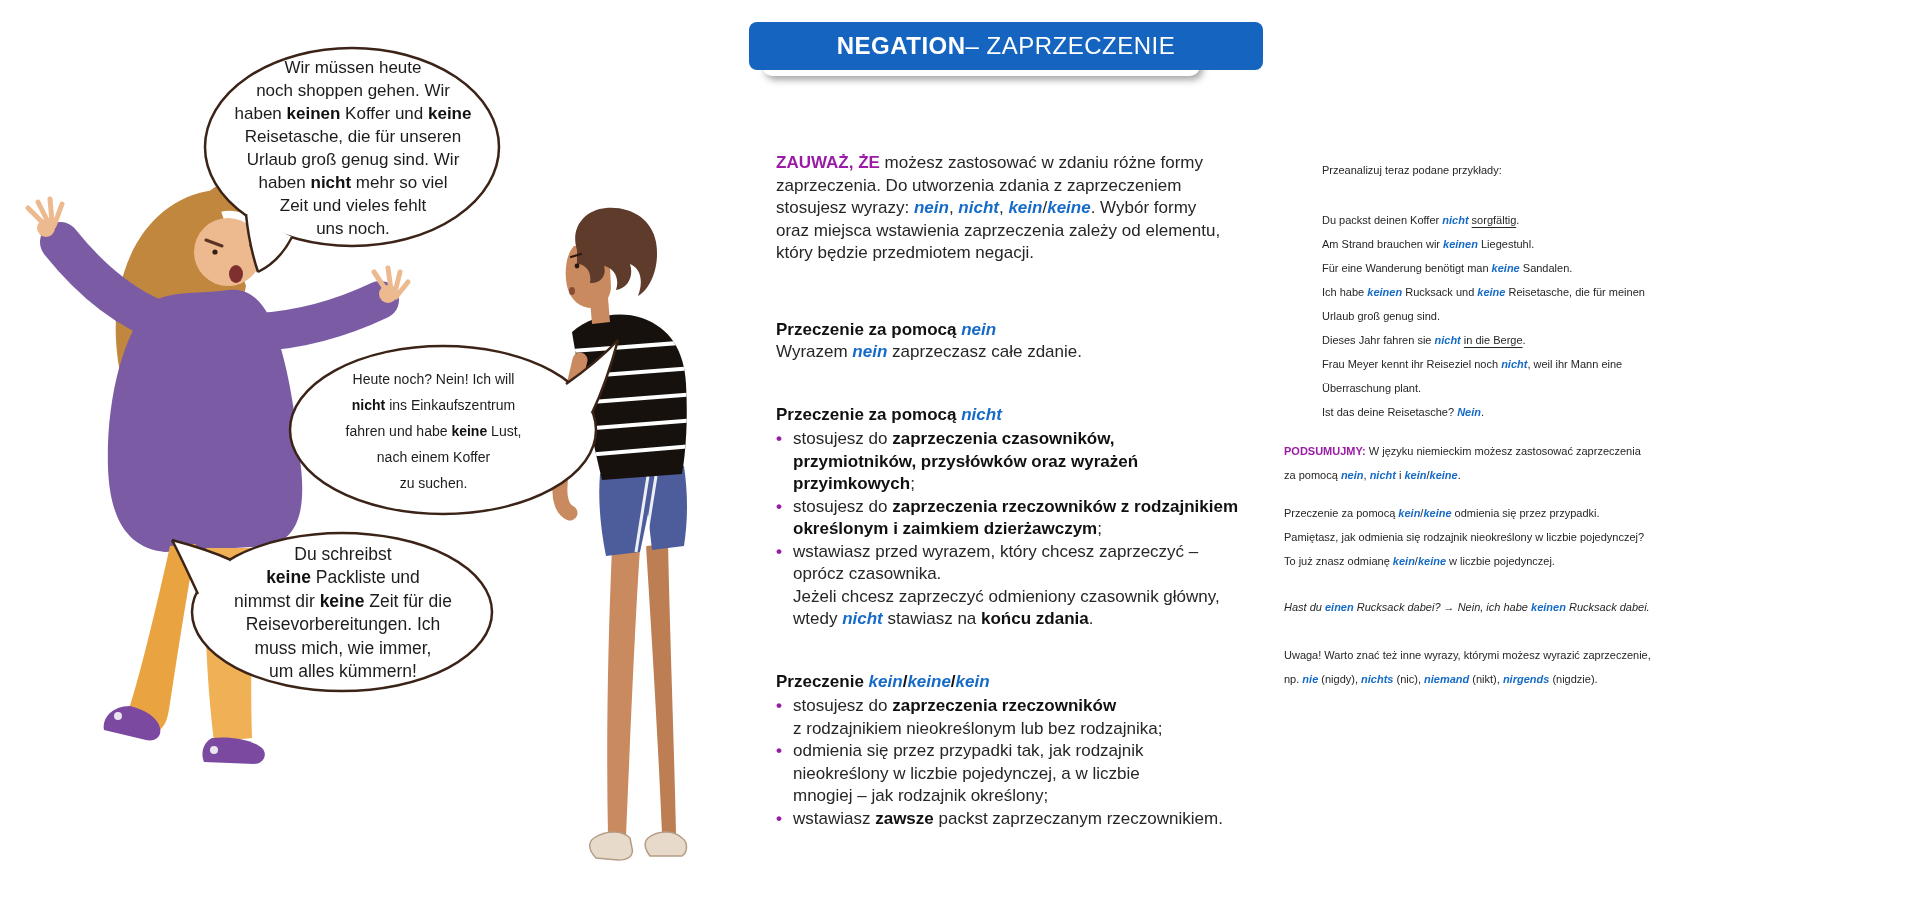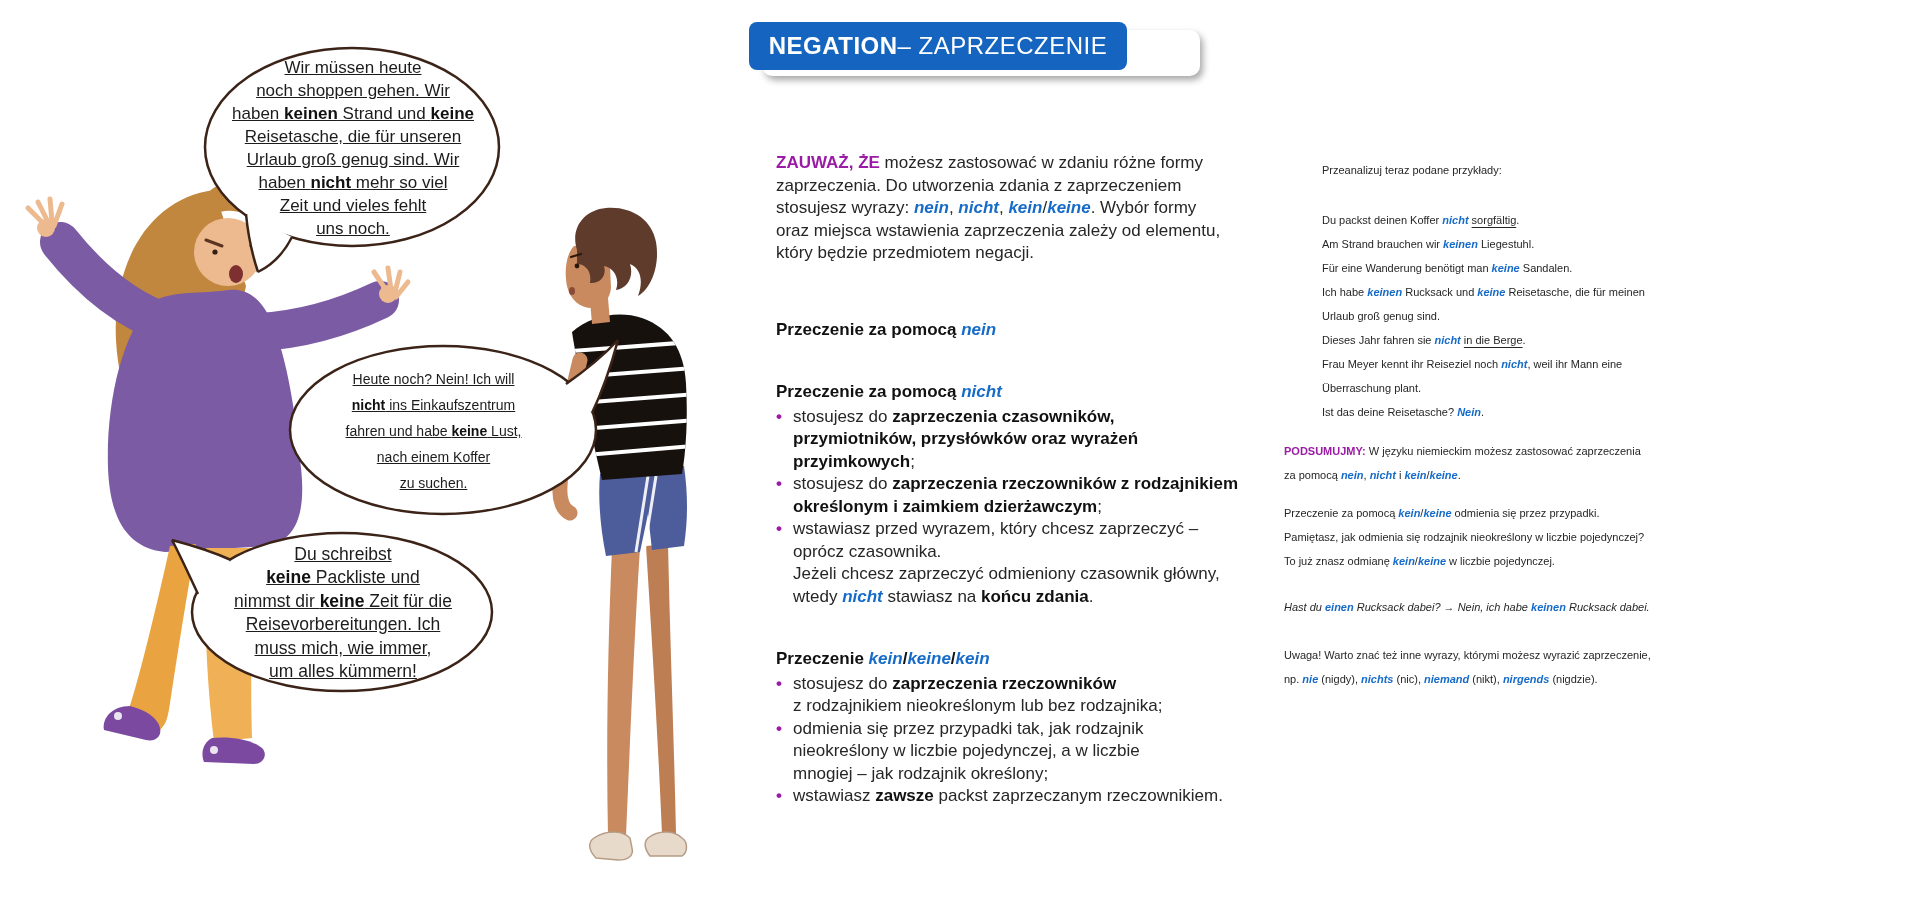--- a/index.html
+++ b/index.html
@@ -10,21 +10,21 @@
     --bubble-line:#3B2317;
   }
   *{margin:0;padding:0;box-sizing:border-box;}
   html,body{width:1920px;height:900px;background:#ffffff;overflow:hidden;
     font-family:"Liberation Sans","DejaVu Sans",sans-serif;color:var(--text-dark);}
   .stage{position:relative;width:1920px;height:900px;background:#fff;}
 
   
   .banner-card{position:absolute;left:762px;top:30px;width:438px;height:46px;
     background:#fff;border-radius:10px;box-shadow:3px 4px 7px rgba(0,0,0,.35);}
-  .banner{position:absolute;left:749px;top:22px;width:378px;height:48px;
+  .banner{position:absolute;left:749px;top:22px;width:514px;height:48px;
     background:var(--banner-blue);border-radius:8px;display:flex;align-items:center;
     justify-content:center;color:#fff;font-size:24px;letter-spacing:.5px;}
   .banner .bold{font-weight:700;}
   .banner .rest{font-weight:400;}
 
   
   .rich{white-space:pre-line;}
   .s-b{font-weight:700;color:#111;}
   .s-gb{font-weight:700;font-style:italic;color:var(--german-blue);}
   .s-pb{font-weight:700;color:var(--accent-purple);}
@@ -47,21 +47,21 @@
   .r-indent{margin-left:38px;}
   .r-examples{margin-top:26px;}
   .r-summary{margin-top:15px;}
   .r-declension{margin-top:14px;}
   .r-dialog{margin-top:22px;}
   .r-note{margin-top:24px;}
 
   
   .illustration{position:absolute;left:0;top:0;width:720px;height:900px;}
   .bubble-text{position:absolute;display:flex;align-items:center;justify-content:center;
-    text-align:center;color:#1c1c1c;text-decoration:underline;}
+    text-align:center;color:#1c1c1c;}
   .bubble-text .rich{width:100%;}
   .bt1{left:210px;top:56px;width:286px;height:184px;font-size:17px;line-height:23px;}
   .bt2{left:286px;top:356px;width:295px;height:150px;font-size:14px;line-height:26px;}
   .bt3{left:198px;top:542px;width:290px;height:142px;font-size:17.5px;line-height:23.5px;}
 </style>
 </head>
 <body>
 
 <div class="stage">
 
@@ -149,21 +149,21 @@
     <g stroke="#3B2317" stroke-width="2.5" fill="#ffffff">
       <ellipse cx="342" cy="612" rx="150" ry="79"></ellipse>
       <path d="M231,560 C211,551 191,545 172,540 C180,556 188,574 198,594 Z" stroke="none"></path>
       <path d="M231,560 C211,551 191,545 172,540 M172,540 C181,557 189,575 198,594" fill="none"></path>
     </g>
   </svg>
 
   <div class="bubble-text bt1">
     <p class="rich"><span>Wir müssen heute
 noch shoppen gehen. Wir
-haben </span><span class="s-b">keinen</span><span> Strand und </span><span class="s-b">keine</span><span>
+haben </span><span class="s-b">keinen</span><span> Koffer und </span><span class="s-b">keine</span><span>
 Reisetasche, die für unseren
 Urlaub groß genug sind. Wir
 haben </span><span class="s-b">nicht</span><span> mehr so viel
 Zeit und vieles fehlt
 uns noch.</span></p>
   </div>
   <div class="bubble-text bt2">
     <p class="rich"><span>Heute noch? Nein! Ich will
 </span><span class="s-b">nicht</span><span> ins Einkaufszentrum
 fahren und habe </span><span class="s-b">keine</span><span> Lust,
@@ -186,20 +186,21 @@
   </div>
 
   <div class="col-mid">
     <p class="rich"><span class="s-pb">ZAUWAŻ, ŻE</span><span> możesz zastosować w zdaniu różne formy
 zaprzeczenia. Do utworzenia zdania z zaprzeczeniem
 stosujesz wyrazy: </span><span class="s-gb">nein</span><span>, </span><span class="s-gb">nicht</span><span>, </span><span class="s-gb">kein</span><span>/</span><span class="s-gb">keine</span><span>. Wybór formy
 oraz miejsca wstawienia zaprzeczenia zależy od elementu,
 który będzie przedmiotem negacji.</span></p>
 
     <p class="rich h h-first"><span class="s-b">Przeczenie za pomocą </span><span class="s-gb">nein</span></p>
+    <p class="rich"><span>Wyrazem </span><span class="s-gb">nein</span><span> zaprzeczasz całe zdanie.</span></p>
 
     <p class="rich h"><span class="s-b">Przeczenie za pomocą </span><span class="s-gb">nicht</span></p>
     <ul class="bullets">
       <li><span class="rich"><span>stosujesz do </span><span class="s-b">zaprzeczenia czasowników,
 przymiotników, przysłówków oraz wyrażeń
 przyimkowych</span><span>;</span></span></li>
       <li><span class="rich"><span>stosujesz do </span><span class="s-b">zaprzeczenia rzeczowników z rodzajnikiem
 określonym i zaimkiem dzierżawczym</span><span>;</span></span></li>
       <li><span class="rich"><span>wstawiasz przed wyrazem, który chcesz zaprzeczyć –
 oprócz czasownika.

